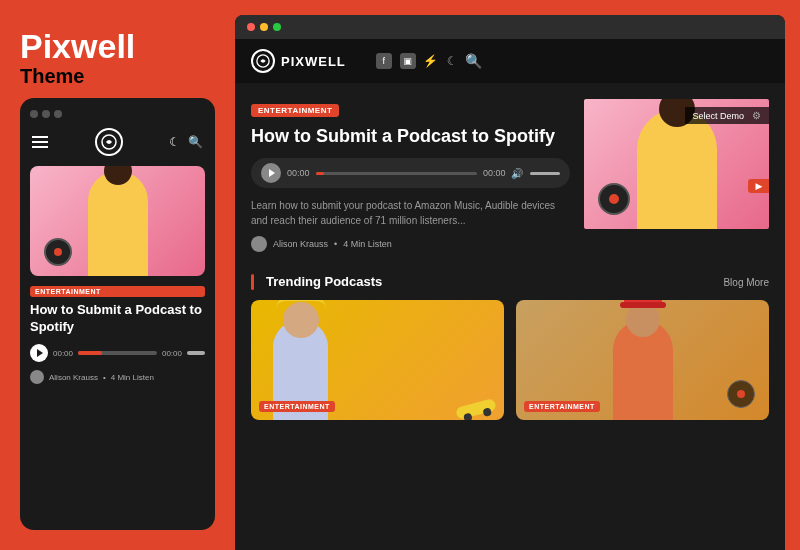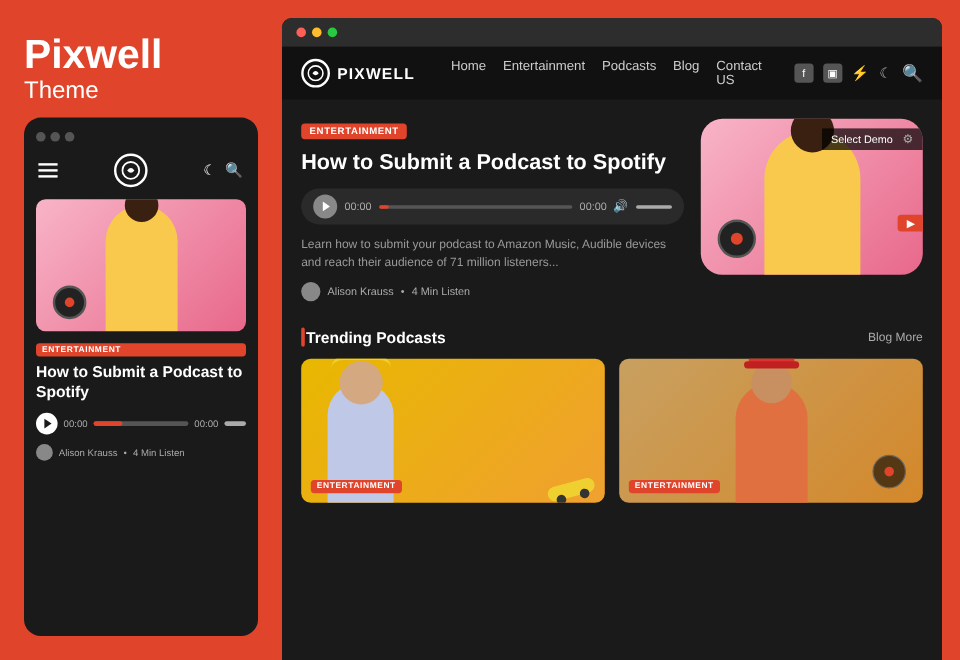--- a/index.html
+++ b/index.html
@@ -24,22 +24,22 @@
 
     .brand-title {
       font-size: 34px;
       font-weight: 900;
       color: #fff;
       line-height: 1.1;
     }
 
     .brand-subtitle {
       font-size: 20px;
-      font-weight: 400;
-      color: #ffffff;
+      font-weight: 700;
+      color: #000000;
       margin-bottom: 6px;
     }
 
     .brand-by {
       font-size: 13px;
       color: rgba(255,255,255,0.85);
       margin-bottom: 20px;
     }
 
     
@@ -460,21 +460,21 @@
 
     .hero-read {
       color: #aaa;
       font-size: 9px;
     }
 
     .hero-image {
       width: 185px;
       height: 130px;
       background: linear-gradient(135deg, #f8b4c8 0%, #e8688a 100%);
-      border-radius: 18px;
+      border-radius: 2px;
       position: relative;
       overflow: hidden;
       flex-shrink: 0;
     }
 
     .hero-image-person {
       width: 80px;
       height: 120px;
       background: #f9c94e;
       border-radius: 40px 40px 0 0;
@@ -561,22 +561,21 @@
 
     .trending-header {
       display: flex;
       align-items: center;
       justify-content: space-between;
       margin-bottom: 10px;
     }
 
     .trending-title-wrap {
       display: flex;
-      align-items: center;
-      gap: 1px;
+      gap: 12px;
     }
 
     .trending-bar {
       width: 3px;
       height: 16px;
       background: #e0442a;
       border-radius: 2px;
     }
 
     .trending-title {
@@ -811,27 +810,20 @@
     <div class="browser-brand">
       <div class="browser-logo-circle">
         <svg width="14" height="14" viewBox="0 0 16 16" fill="none">
           <circle cx="8" cy="8" r="7" stroke="white" stroke-width="1.5"></circle>
           <path d="M5 8 Q8 4 11 8 Q8 12 5 8Z" fill="white"></path>
         </svg>
       </div>
       <span class="browser-brand-name">PIXWELL</span>
     </div>
 
-    <div class="browser-nav-links">
-      <span class="browser-nav-link">Home</span>
-      <span class="browser-nav-link">Entertainment</span>
-      <span class="browser-nav-link">Podcasts</span>
-      <span class="browser-nav-link">Blog</span>
-      <span class="browser-nav-link">Contact US</span>
-    </div>
 
     <div class="browser-nav-right">
       <span class="social-icon" style="font-size:9px;">f</span>
       <span class="social-icon" style="font-size:9px;">▣</span>
       <span style="color:#aaa;font-size:12px;">⚡</span>
       <span style="color:#aaa;font-size:12px;">☾</span>
       <span style="color:#aaa;font-size:14px;">🔍</span>
     </div>
   </div>
 

